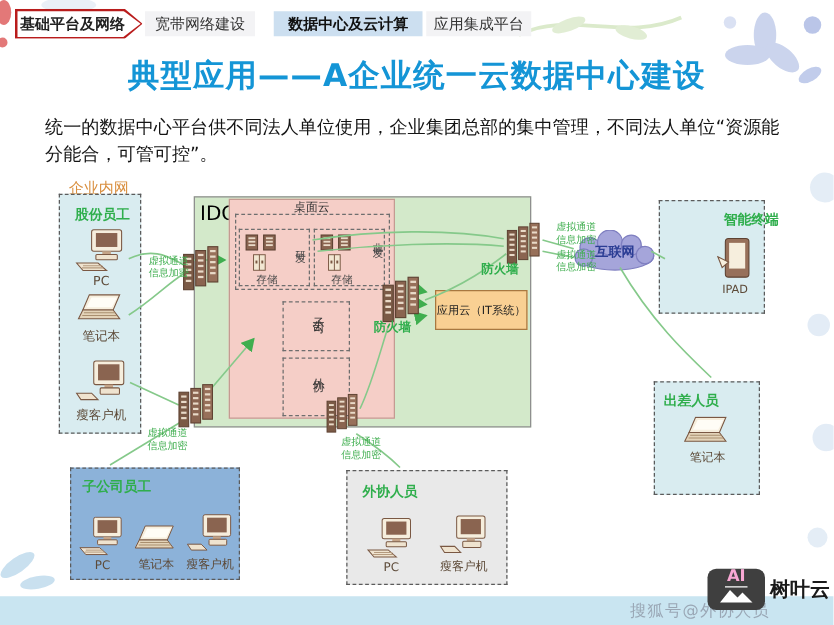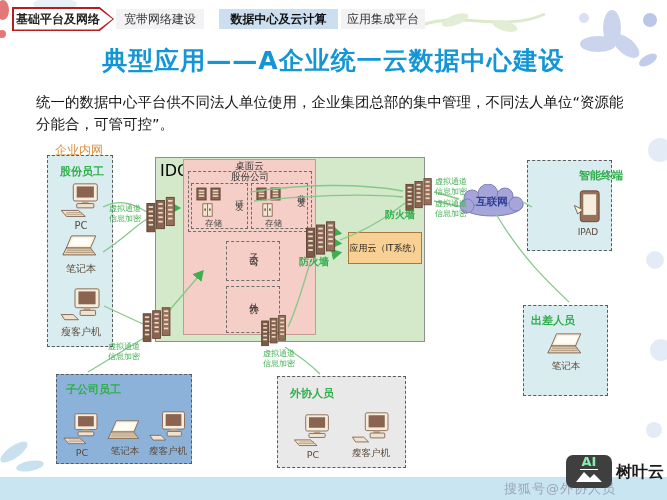--- a/index.html
+++ b/index.html
@@ -28,40 +28,40 @@
   .grouplabel{position:absolute;font-size:11px;font-weight:bold;color:#2fae4c;}
   .cyanfill{background:#d9ecf0;}
   .idc-box{position:absolute;left:155px;top:155px;width:270px;height:185px;
     background:#d3e9ca;border:1px solid #8f8f8f;box-sizing:border-box;}
   .pink-box{position:absolute;left:183px;top:157px;width:133px;height:176px;
     background:#f5cec7;border:1px solid #c49b92;box-sizing:border-box;}
   .inner-dash{position:absolute;border:1.2px dashed #6e6e6e;box-sizing:border-box;background:transparent;}
   .smalllabel{position:absolute;font-size:9.5px;color:#333;}
   .tinylabel{position:absolute;font-size:8.5px;color:#4a4a4a;}
   .vlabel{writing-mode:vertical-rl;letter-spacing:2px;}
-  .vpn{position:absolute;font-size:8px;line-height:1.3;color:#3fae4f;text-align:left;width:42px;}
+  .vpn{position:absolute;font-size:8px;line-height:1.3;color:#3fae4f;text-align:right;width:42px;}
   .fw{position:absolute;font-size:10px;font-weight:bold;color:#2fae4c;}
   .appcloud{position:absolute;left:348px;top:230px;width:74px;height:32px;background:#f9d093;
     border:1px solid #a87840;box-sizing:border-box;display:flex;align-items:center;justify-content:center;
     font-size:9px;color:#222;}
   .cloudtext{position:absolute;left:457px;top:193px;width:70px;text-align:center;
     font-size:10.5px;font-weight:bold;color:#2b3d94;}
   .dev{position:absolute;display:flex;flex-direction:column;align-items:center;gap:1px;}
   .dev .dlabel{font-size:10px;color:#5d4a38;}
   .devrow{position:absolute;display:flex;align-items:flex-end;justify-content:space-between;}
   .icon{display:block;}
   .lines,.deco{position:absolute;left:0;top:0;width:667px;height:500px;pointer-events:none;}
   .deco{z-index:0;} 
   .boxlayer{z-index:1;} .lines{z-index:5;}
   .iconlayer{z-index:6;} .lbllayer{z-index:7;}
   .bottombar{position:absolute;left:0;top:477px;width:667px;height:23px;background:#c9e5f1;z-index:0;}
   
   .wm-logo{position:absolute;left:566px;top:455px;width:46px;height:33px;background:#3f3f3f;
     border-radius:7px;z-index:10;display:flex;flex-direction:column;align-items:center;justify-content:flex-start;}
-  .wm-logo .ai{color:#86efac;font-size:13px;font-weight:bold;line-height:1.1;border-bottom:1.5px solid #fff;padding:0 2px;}
+  .wm-logo .ai{color:#f9a8d4;font-size:13px;font-weight:bold;line-height:1.1;border-bottom:1.5px solid #fff;padding:0 2px;}
   .wm-brand{position:absolute;left:616px;top:462px;font-size:16px;font-weight:bold;color:#1a1a1a;z-index:10;}
   .wm-sub{position:absolute;left:504px;top:480px;font-size:13px;color:#9aa7b5;z-index:9;letter-spacing:1px;}
 </style>
 </head>
 <body>
 
 <div id="slide">
 
   <svg class="deco" viewBox="0 0 667 500">
     <g opacity="0.75">
@@ -226,21 +226,20 @@
       <span class="dlabel">瘦客户机</span>
     </div>
 
     <div class="idc-box"></div>
     <div class="abs" style="left:160px;top:159px;font-size:16px;font-weight:normal;color:#000000;">IDC</div>
 
     <div class="pink-box"></div>
     <div class="smalllabel" style="left:183px;top:158px;width:133px;text-align:center;">桌面云</div>
 
     <div class="inner-dash" style="left:188px;top:169px;width:124px;height:61px;"></div>
-    <div class="smalllabel" style="left:188px;top:169px;width:124px;text-align:center;">股份公司</div>
 
     <div class="inner-dash" style="left:191px;top:181px;width:57px;height:46px;"></div>
     <svg class="icon abs" style="left:196px;top:185px;" width="11" height="14">
         <use href="#ic-minitower"></use>
       </svg>
     <svg class="icon abs" style="left:210px;top:185px;" width="11" height="14">
         <use href="#ic-minitower"></use>
       </svg>
     <svg class="icon abs" style="left:202px;top:201px;" width="11" height="14">
         <use href="#ic-storage"></use>

